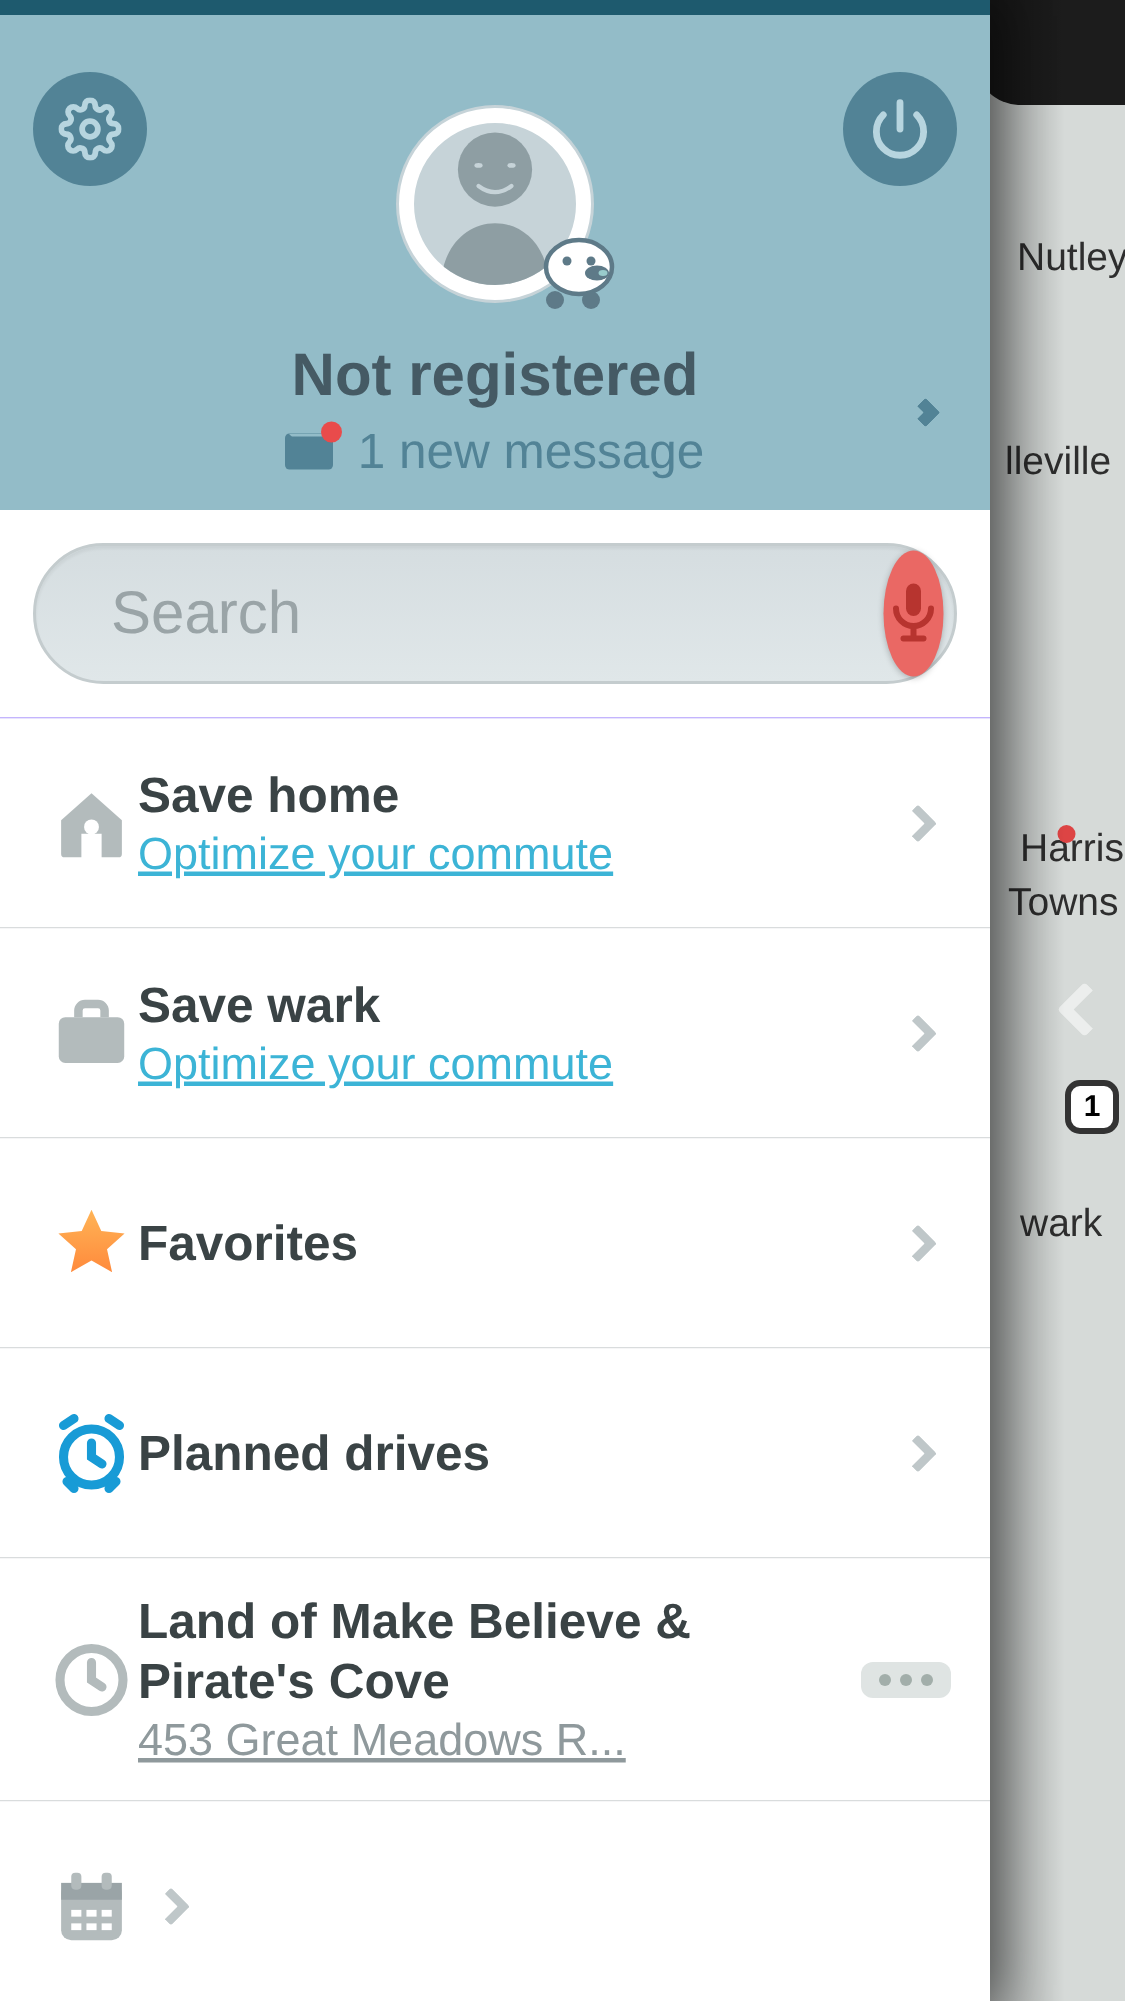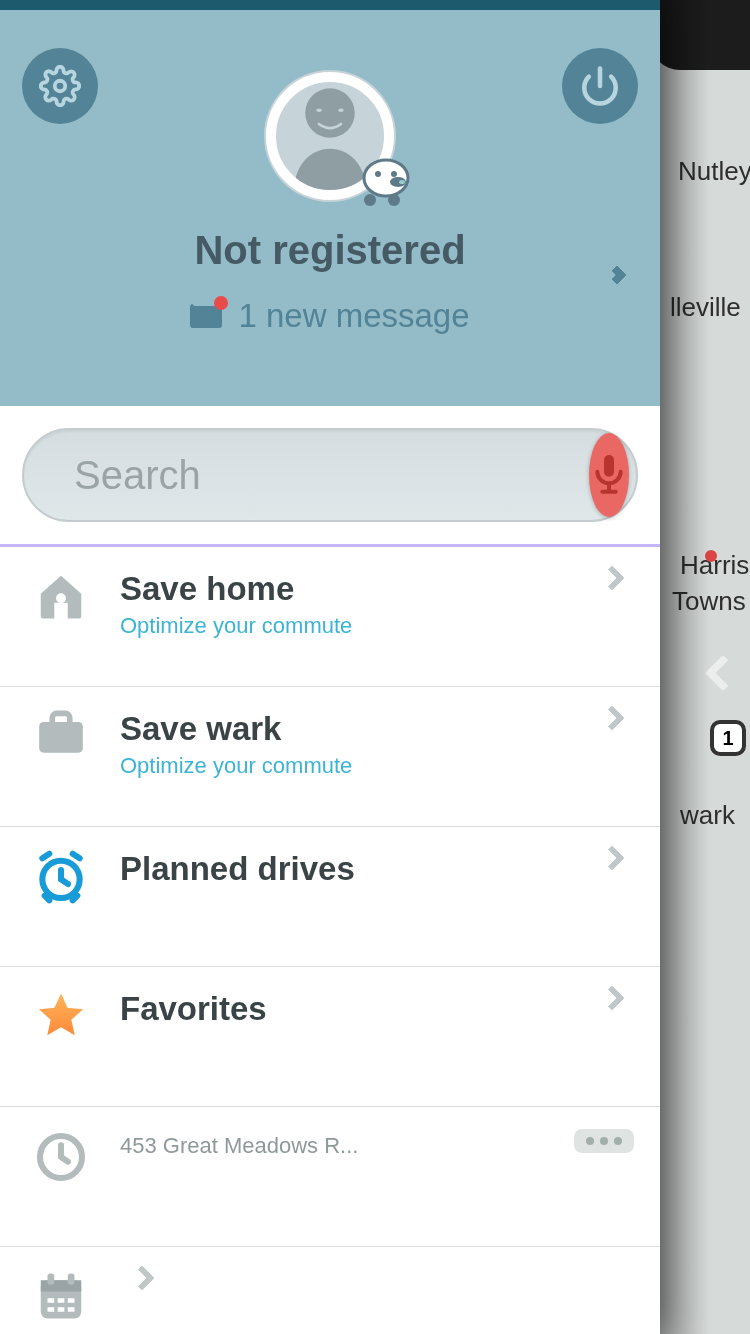--- a/index.html
+++ b/index.html
@@ -26,47 +26,47 @@
     background: #fff;
     border-top: 10px solid #1e5a6e;
     box-shadow: 8px 0 30px rgba(0,0,0,.4);
     display:flex; flex-direction:column;
   }
 
   
   .header {
     background: #93bcc8;
     position: relative;
-    height: 396px;
+    height: 330px;
     flex: 0 0 auto;
     text-decoration: underline;
   }
   .round-btn {
     position:absolute; width:76px; height:76px; border-radius:50%;
     background:#528396; display:flex; align-items:center; justify-content:center;
     color:#b7d5df;
   }
   .round-btn.settings { left:22px; top:38px; }
   .round-btn.power    { right:22px; top:38px; }
 
   .avatar-wrap { position:absolute; left:50%; top:62px; transform:translateX(-50%); }
   .avatar { width:128px; height:128px; border-radius:50%; background:#c6d3d8; border:10px solid #fff; box-shadow:0 0 0 2px #c6d3d8; display:flex; align-items:flex-end; justify-content:center; overflow:hidden;}
   .avatar svg { width:90px; height:110px; }
   .waze-bubble { position:absolute; right:-18px; bottom:-10px; width:56px; height:56px; }
 
   .user-block { position:absolute; left:0; right:0; top:218px; text-align:center; }
   .user-title { font-size:40px; font-weight:700; color:#455a64; }
-  .user-sub { font-size:33px; color:#528396; margin-top:24px; display:inline-flex; align-items:center; gap:16px;}
+  .user-sub { font-size:33px; color:#528396; margin-top:9px; display:inline-flex; align-items:center; gap:16px;}
   .mail-icon { position:relative; width:32px; height:24px; background:#528396; border-radius:3px; display:inline-block;}
   .mail-icon:before{content:"";position:absolute;left:2px;right:2px;top:0;height:14px;background:linear-gradient(#93bcc8 0 0) top/100% 2px no-repeat; clip-path:polygon(0 0,100% 0,50% 100%);}
   .mail-icon:after{content:"";position:absolute;right:-6px;top:-8px;width:14px;height:14px;border-radius:50%;background:#e94b4b;}
   .user-chevron { position:absolute; right:36px; top:258px; }
 
   
-  .search-area { background:#fff; padding:22px; border-bottom:3px solid #c4b5fd; }
+  .search-area { background:#fff; padding:22px; border-bottom:1px solid #c4b5fd; }
   .search-pill {
     height:94px; border-radius:47px; border:2px solid #c4ccce;
     background: linear-gradient(#d5dde0,#e0e7e9);
     display:flex; align-items:center; padding:0 10px 0 28px;
     box-shadow: inset 0 2px 2px rgba(0,0,0,.05);
   }
   .search-pill .mag { color:#7f898c; margin-right:22px; }
   .search-pill input {
     flex:1; border:none; outline:none; background:transparent;
     font-size:40px; color:#9aa4a7;
@@ -74,29 +74,29 @@
   .search-pill input::placeholder { color:#9aa4a7; }
   .mic-btn {
     width:84px; height:84px; border-radius:50%; background:#ea6864;
     display:flex; align-items:center; justify-content:center;
     box-shadow:0 1px 4px rgba(0,0,0,.25);
   }
 
   
   .list { flex:1; overflow:hidden; }
   .row {
-    min-height:140px; display:flex; align-items:flex-start;
-    padding:22px 26px 22px 30px; gap:28px;
+    min-height:140px; display:flex; align-items:center;
+    padding:22px 26px 22px 30px; 
     border-bottom:1px solid #d9dcdd;
     background:#fff;
   }
   .row .icon { width:62px; display:flex; align-items:center; justify-content:center; flex:0 0 62px; }
   .row .txt { flex:1; min-width:0; }
   .row .title { font-size:33px; font-weight:700; color:#3a4345; line-height:1.2; }
-  .row .sub { font-size:22px; color:#8f999c; margin-top:4px; white-space:nowrap; overflow:hidden; text-overflow:ellipsis;}
+  .row .sub { font-size:30px; color:#8f999c; margin-top:4px; white-space:nowrap; overflow:hidden; text-overflow:ellipsis;text-decoration:underline;}
   .row .sub.accent { color:#3cb4d6; }
   .row .trail { width:44px; display:flex; align-items:center; justify-content:center; color:#bfc7c9;}
   .row .dots { background:#dfe4e3; border-radius:8px; padding:8px 12px; display:flex; gap:6px; }
   .row .dots span { width:8px; height:8px; border-radius:50%; background:#a2aeaa; display:block; }
 
   .chev { width:18px; height:18px; border-right:6px solid currentColor; border-top:6px solid currentColor; transform:rotate(45deg); border-radius:2px; }
   .chev.lg { width:14px; height:14px; border-width:8px; color:#528396; }
 
 </style>
 </head>
@@ -211,63 +211,64 @@
         <div class="title">Save wark</div>
         <div class="sub accent">Optimize your commute</div>
       </div>
       <div class="trail">
           <div class="chev"></div>
         </div>
     </div>
 
     <div class="row">
       <div class="icon">
-          <svg width="56" height="56" viewBox="0 0 24 24" fill="none" stroke="#189bd6" stroke-width="2.6" stroke-linecap="round">
-            <circle cx="12" cy="13" r="8"></circle>
-            <path d="M12 9v4l3 2"></path>
-            <path d="M4 4l3-2M20 4l-3-2"></path>
-            <path d="M17 22l2-2M7 22l-2-2"></path>
-          </svg>
-        </div>
-      <div class="txt">
-        <div class="title">Planned drives</div>
-      </div>
-      <div class="trail">
-          <div class="chev"></div>
-        </div>
-    </div>
-
-    <div class="row">
-      <div class="icon">
           <svg width="54" height="54" viewBox="0 0 24 24">
             <defs>
               <linearGradient id="sg" x1="0" y1="0" x2="0" y2="1">
                 <stop offset="0" stop-color="#ffb456"></stop>
                 <stop offset="1" stop-color="#ff8a3c"></stop>
               </linearGradient>
             </defs>
             <path fill="url(#sg)" d="M12 2l2.9 6.3 6.9.7-5.2 4.7 1.5 6.8L12 17l-6.1 3.5 1.5-6.8L2.2 9l6.9-.7z"></path>
           </svg>
         </div>
       <div class="txt">
         <div class="title">Favorites</div>
       </div>
       <div class="trail">
           <div class="chev"></div>
         </div>
     </div>
 
     <div class="row">
       <div class="icon">
+          <svg width="56" height="56" viewBox="0 0 24 24" fill="none" stroke="#189bd6" stroke-width="2.6" stroke-linecap="round">
+            <circle cx="12" cy="13" r="8"></circle>
+            <path d="M12 9v4l3 2"></path>
+            <path d="M4 4l3-2M20 4l-3-2"></path>
+            <path d="M17 22l2-2M7 22l-2-2"></path>
+          </svg>
+        </div>
+      <div class="txt">
+        <div class="title">Planned drives</div>
+      </div>
+      <div class="trail">
+          <div class="chev"></div>
+        </div>
+    </div>
+
+    <div class="row">
+      <div class="icon">
           <svg width="56" height="56" viewBox="0 0 24 24" fill="none" stroke="#b3bbbc" stroke-width="2.6" stroke-linecap="round">
             <circle cx="12" cy="12" r="9"></circle>
             <path d="M12 7v5l3 2"></path>
           </svg>
         </div>
       <div class="txt">
+        <div class="title">Land of Make Believe &amp; Pirate's Cove</div>
         <div class="sub">453 Great Meadows R...</div>
       </div>
       <div class="trail" style="width:auto;">
         <div class="dots">
             <span></span>
             <span></span>
             <span></span>
           </div>
       </div>
     </div>

